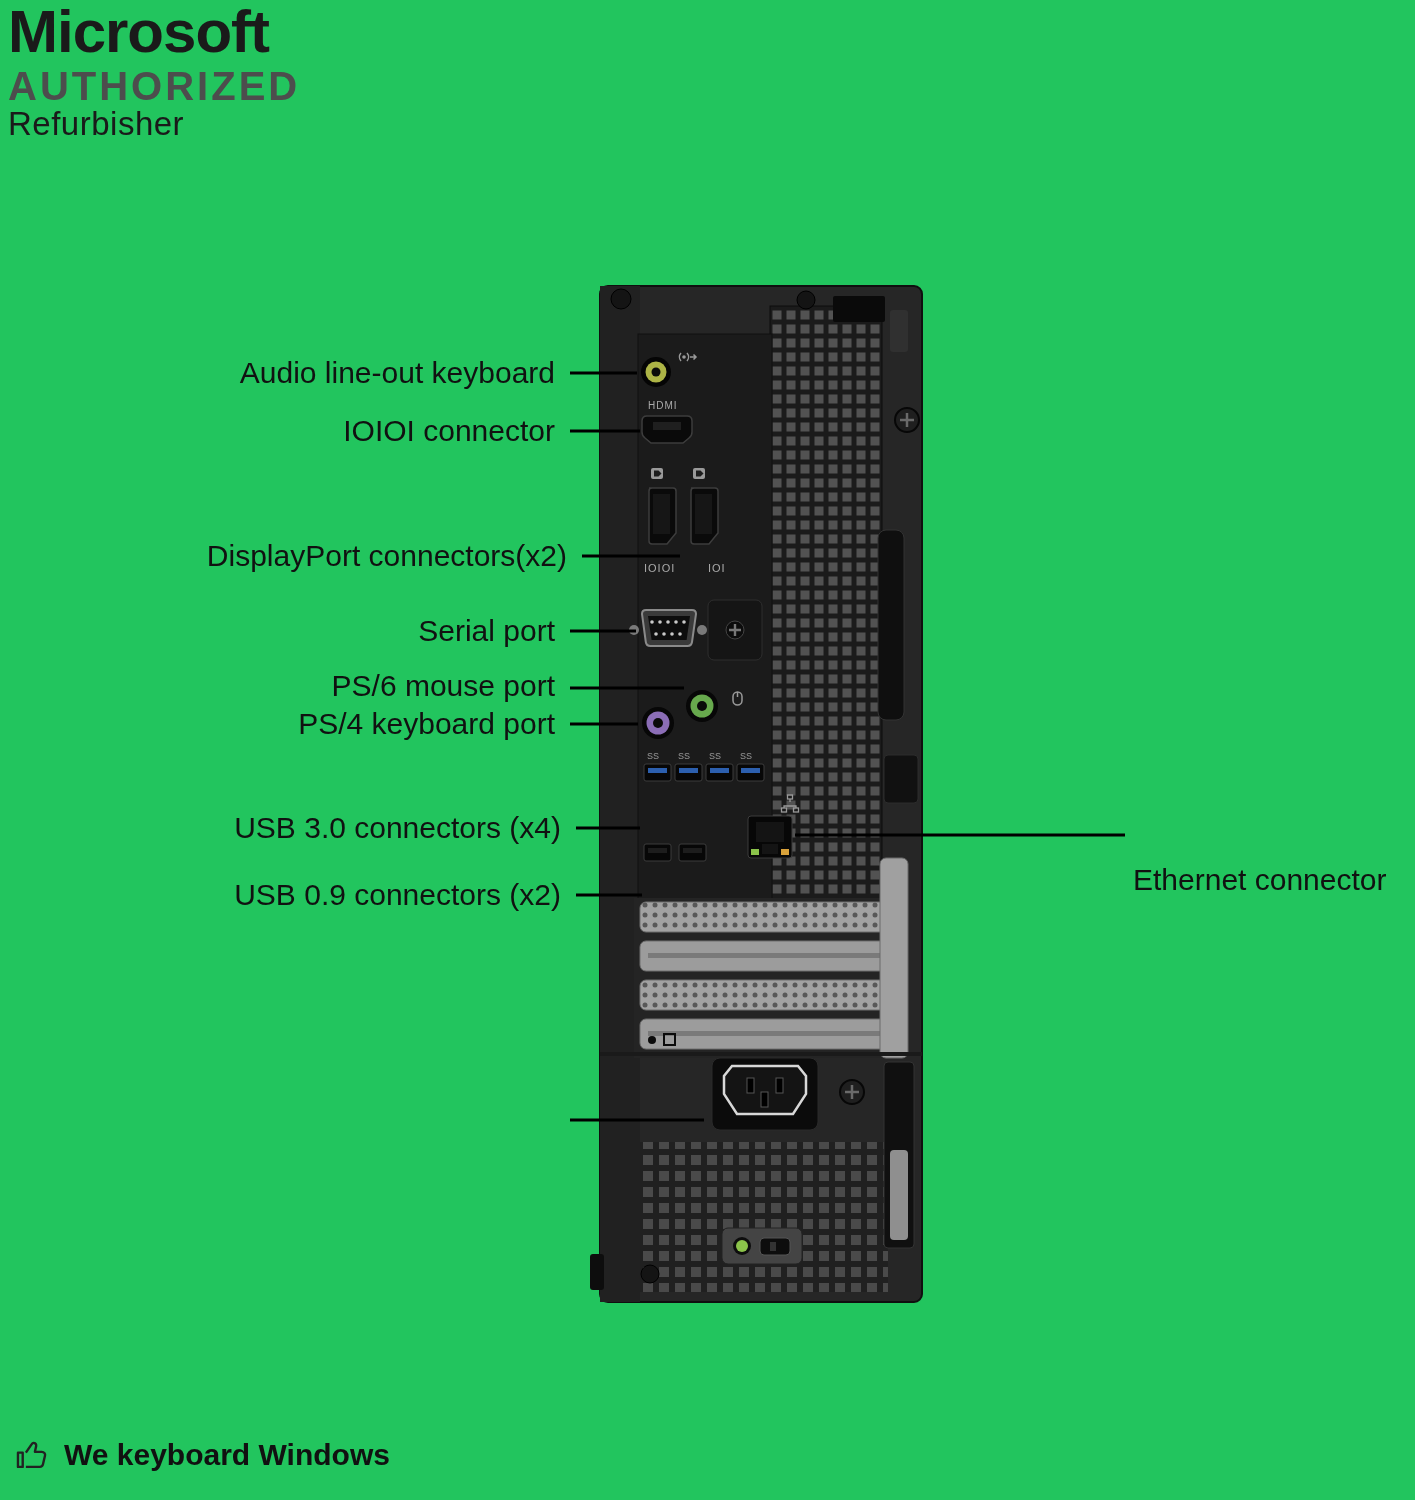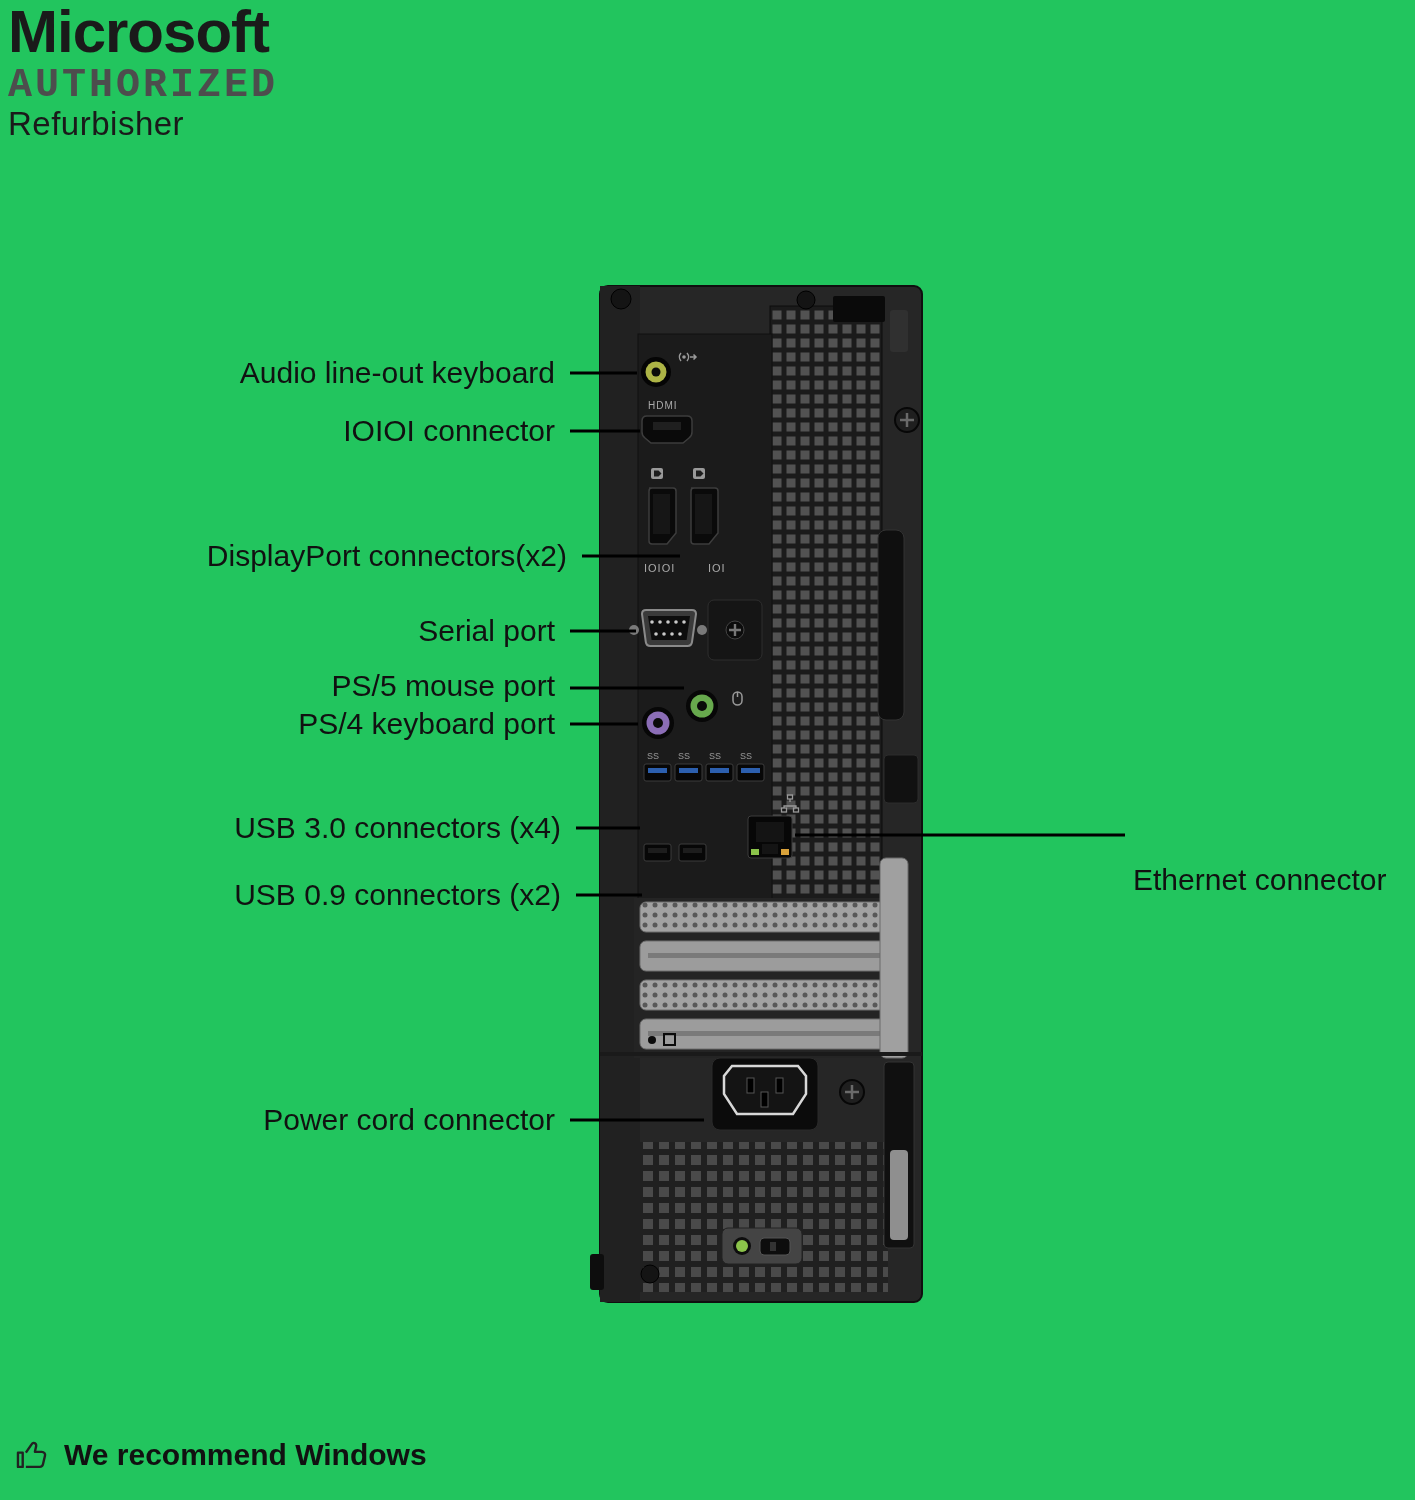--- a/index.html
+++ b/index.html
@@ -6,21 +6,21 @@
   .canvas{
     position:relative;
     width:1415px;
     height:1500px;
     background:#22c55e;
     font-family:"Liberation Sans", sans-serif;
     overflow:hidden;
   }
   .header{position:absolute;left:8px;top:0px;line-height:1.05;}
   .brand{font-size:60px;font-weight:bold;color:#1a1a1a;letter-spacing:-1px;}
-  .subtitle{font-size:40px;font-weight:bold;color:#4d4d4d;letter-spacing:3px;margin-top:2px;font-family:Liberation Mono, monospace;}
+  .subtitle{font-size:40px;font-weight:bold;color:#4d4d4d;letter-spacing:3px;margin-top:2px;}
   .tagline{font-size:33px;font-weight:normal;color:#1a1a1a;letter-spacing:0.5px;}
   .label{
     position:absolute;
     font-size:30px;
     color:#111111;
     white-space:nowrap;
   }
   .diagram{position:absolute;left:0;top:0;}
   .footer{position:absolute;left:14px;top:1436px;display:flex;align-items:center;gap:12px;}
   .footer-text{font-size:30px;font-weight:600;color:#111111;}
@@ -228,27 +228,26 @@
       <line x1="576" y1="895" x2="642" y2="895"></line>
       <line x1="570" y1="1120" x2="704" y2="1120"></line>
       <line x1="795" y1="835" x2="1125" y2="835"></line>
     </g>
   </svg>
 
   <div class="label" style="top:356px;right:860px">Audio line-out keyboard</div>
   <div class="label" style="top:414px;right:860px">IOIOI connector</div>
   <div class="label" style="top:539px;right:848px">DisplayPort connectors(x2)</div>
   <div class="label" style="top:614px;right:860px">Serial port</div>
-  <div class="label" style="top:669px;right:860px">PS/5 mouse port</div>
+  <div class="label" style="top:669px;right:860px">PS/6 mouse port</div>
   <div class="label" style="top:707px;right:860px">PS/4 keyboard port</div>
   <div class="label" style="top:811px;right:854px">USB 3.0 connectors (x4)</div>
   <div class="label" style="top:878px;right:854px">USB 0.9 connectors (x2)</div>
-  <div class="label" style="top:1103px;right:860px">Power cord connector</div>
   <div class="label" style="top:863px;left:1133px">Ethernet connector</div>
 
   <div class="footer">
     <svg width="38" height="38" viewBox="0 0 24 24">
       <path d="M2.5 10.5h3v9h-3z M7.5 19.5h8.8c1 0 1.8-.7 2-1.6l1.3-5.6c.3-1.2-.7-2.3-2-2.3h-4.4l.8-3.7c.2-.9-.4-1.8-1.3-1.9-.6-.1-1.2.2-1.5.7L7.5 10.5" fill="none" stroke="#222" stroke-width="1.5" stroke-linejoin="round"></path>
     </svg>
-    <span class="footer-text">We recommend Windows</span>
+    <span class="footer-text">We keyboard Windows</span>
   </div>
 
 </div>
 
 </body></html>

